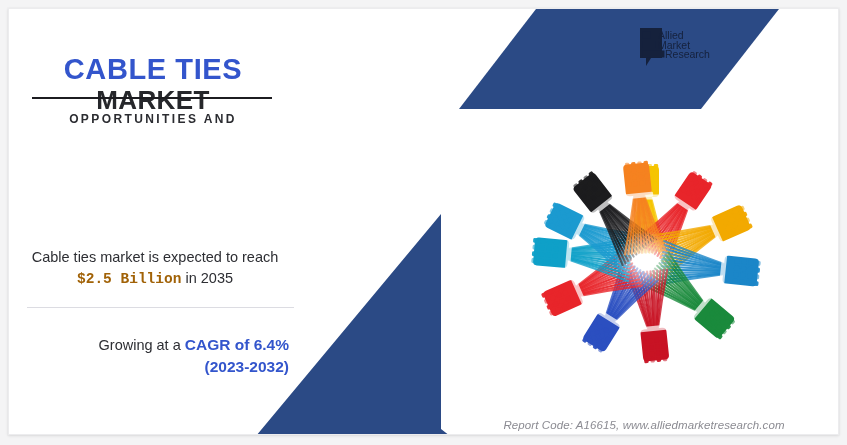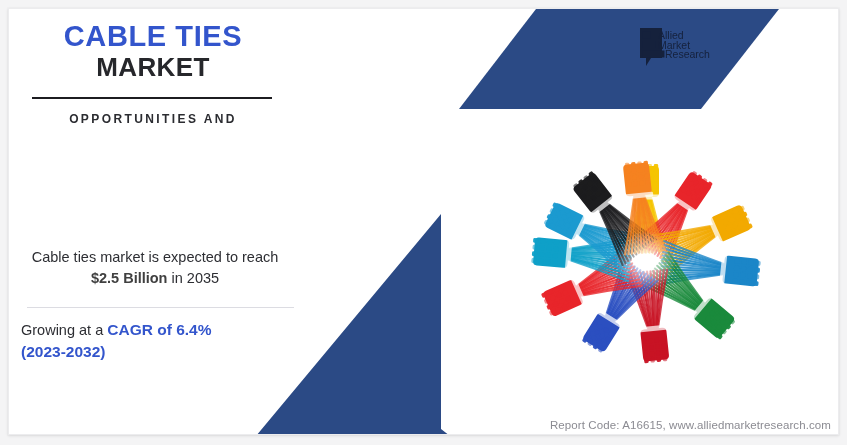--- a/index.html
+++ b/index.html
@@ -49,20 +49,21 @@
     left:0; top:12px;
     width:288px;
     text-align:center;
   }
   .title-main {
     font-size:29px;
     font-weight:bold;
     color:#3355cc;
     letter-spacing:0.6px;
     line-height:1.05;
+    margin-top:33px;
   }
   .title-sub {
     font-size:26px;
     font-weight:bold;
     color:#26272b;
     letter-spacing:0.4px;
     line-height:1.18;
     margin-top:1px;
   }
 
@@ -89,30 +90,31 @@
     position:absolute;
     left:12px; top:238px;
     width:268px;
     text-align:center;
     font-size:14.5px;
     color:#2d2e33;
     line-height:1.42;
   }
   .stat-two {
     position:absolute;
-    left:12px; top:310px;
+    left:12px; top:325px;
     width:268px;
-    text-align:left;
+    text-align:right;
     font-size:14.5px;
     color:#2d2e33;
     line-height:1.42;
   }
   .accent {
-    color:#404040;
+    color:#a16207;
     font-weight:bold;
+    font-family:Liberation Mono, monospace;
   }
   .accent-big {
     color:#3355cc;
     font-weight:bold;
     font-size:15.5px;
   }
 
   .rule-light {
     position:absolute;
     left:18px; top:298px;
@@ -132,27 +134,28 @@
   .photo {
     position:absolute;
     left:448px; top:128px;
     width:378px; height:248px;
     z-index:4;
   }
 
   
   .footer {
     position:absolute;
-    left:472px; top:410px;
+    left:460px; top:410px;
     width:350px;
-    text-align:right;
+    text-align:center;
     font-size:11.5px;
     color:#8b8b92;
     z-index:7;
     letter-spacing:0.1px;
+    font-style:italic;
   }
 </style>
 </head>
 <body>
 
 <div class="canvas">
   <div class="card">
 
     <svg class="shape-topright" viewBox="0 0 831 427">
       <polygon points="527,0 770,0 692,100 450,100" fill="#2b4a85"></polygon>

